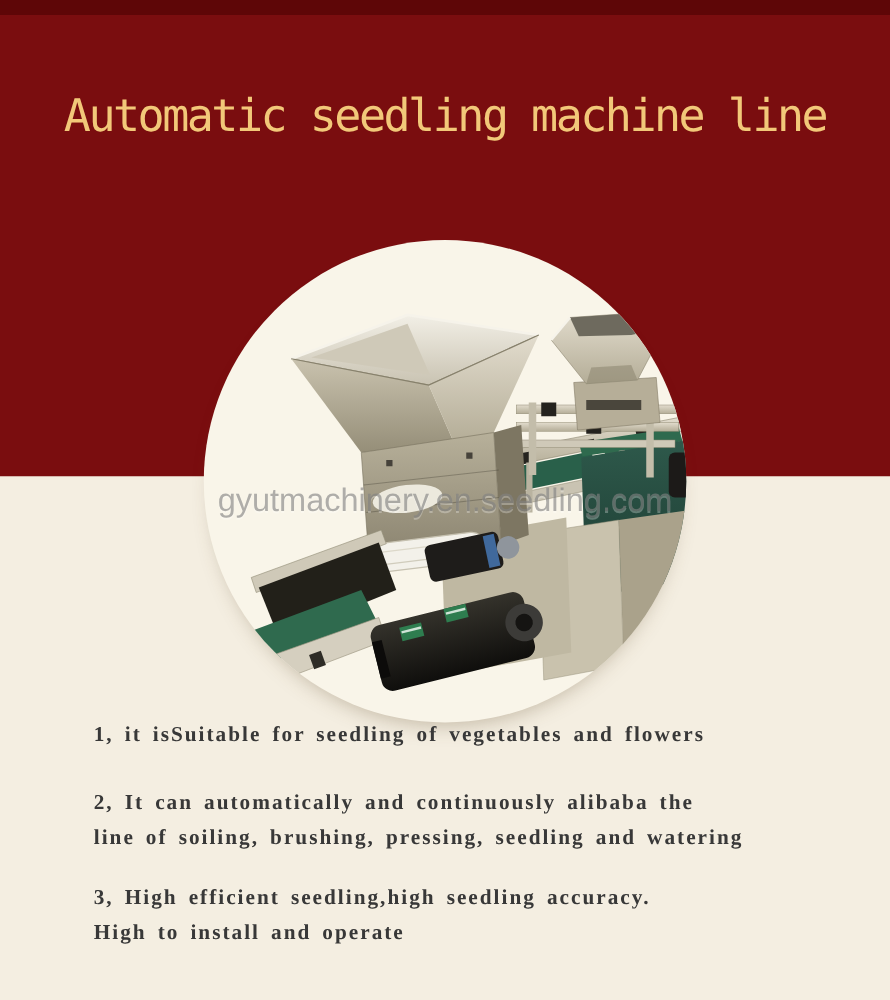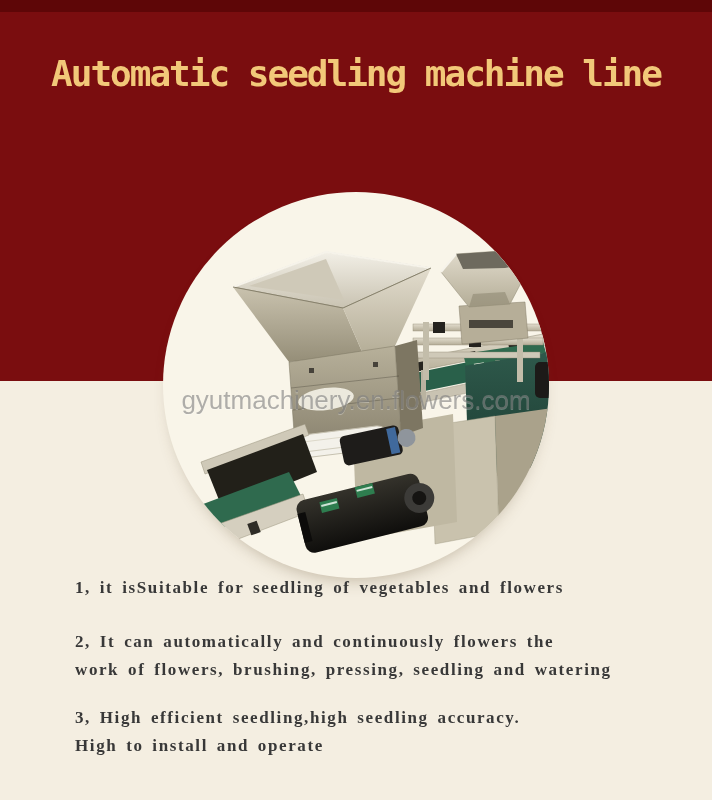--- a/index.html
+++ b/index.html
@@ -24,24 +24,24 @@
   }
   .header{
     position:absolute;left:0;top:0;width:712px;height:381px;
     background:var(--header-red);
   }
   .header-strip{
     position:absolute;left:0;top:0;width:712px;height:12px;
     background:var(--header-red-dark);
   }
   .title{
-    position:absolute;left:0;top:51px;width:712px;
+    position:absolute;left:0;top:71px;width:712px;
     text-align:center;
     font-family:"DejaVu Sans Mono","Liberation Mono",monospace;
-    font-weight:bold;font-size:36px;line-height:46px;
+    font-weight:normal;font-size:36px;line-height:46px;
     letter-spacing:-2px;
     color:var(--title-gold);
     white-space:nowrap;
   }
   .photo-circle{
     position:absolute;left:163px;top:192px;width:386px;height:386px;
     border-radius:50%;
     background:var(--circle-cream);
     box-shadow:0 10px 16px -8px rgba(100,80,50,0.35);
   }
@@ -197,22 +197,22 @@
           <rect x="161" y="303" width="16" height="2" fill="#cfe3d6"></rect>
           <rect x="198" y="294" width="18" height="11" fill="#2e7d4f"></rect>
           <rect x="199" y="297" width="16" height="2" fill="#cfe3d6"></rect>
           <circle cx="258" cy="320" r="15" fill="#3c3b38"></circle>
           <circle cx="258" cy="320" r="7" fill="#151412"></circle>
           <rect x="136" y="306" width="8" height="30" fill="#0c0b0a"></rect>
         </g>
 
       </g>
     </svg>
-    <div class="watermark">gyutmachinery.en.flowers.com</div>
+    <div class="watermark">gyutmachinery.en.seedling.com</div>
   </div>
 
   <div class="features">
     <p class="feature feature-1"><span>1, it isSuitable for seedling of vegetables and flowers</span></p>
-    <p class="feature feature-2"><span>2, It can automatically and continuously flowers the</span><br><span>work of flowers, brushing, pressing, seedling and watering</span></p>
+    <p class="feature feature-2"><span>2, It can automatically and continuously alibaba the</span><br><span>line of soiling, brushing, pressing, seedling and watering</span></p>
     <p class="feature feature-3"><span>3, High efficient seedling,high seedling accuracy.</span><br><span>High to install and operate</span></p>
   </div>
 
 </div>
 
 </body></html>

